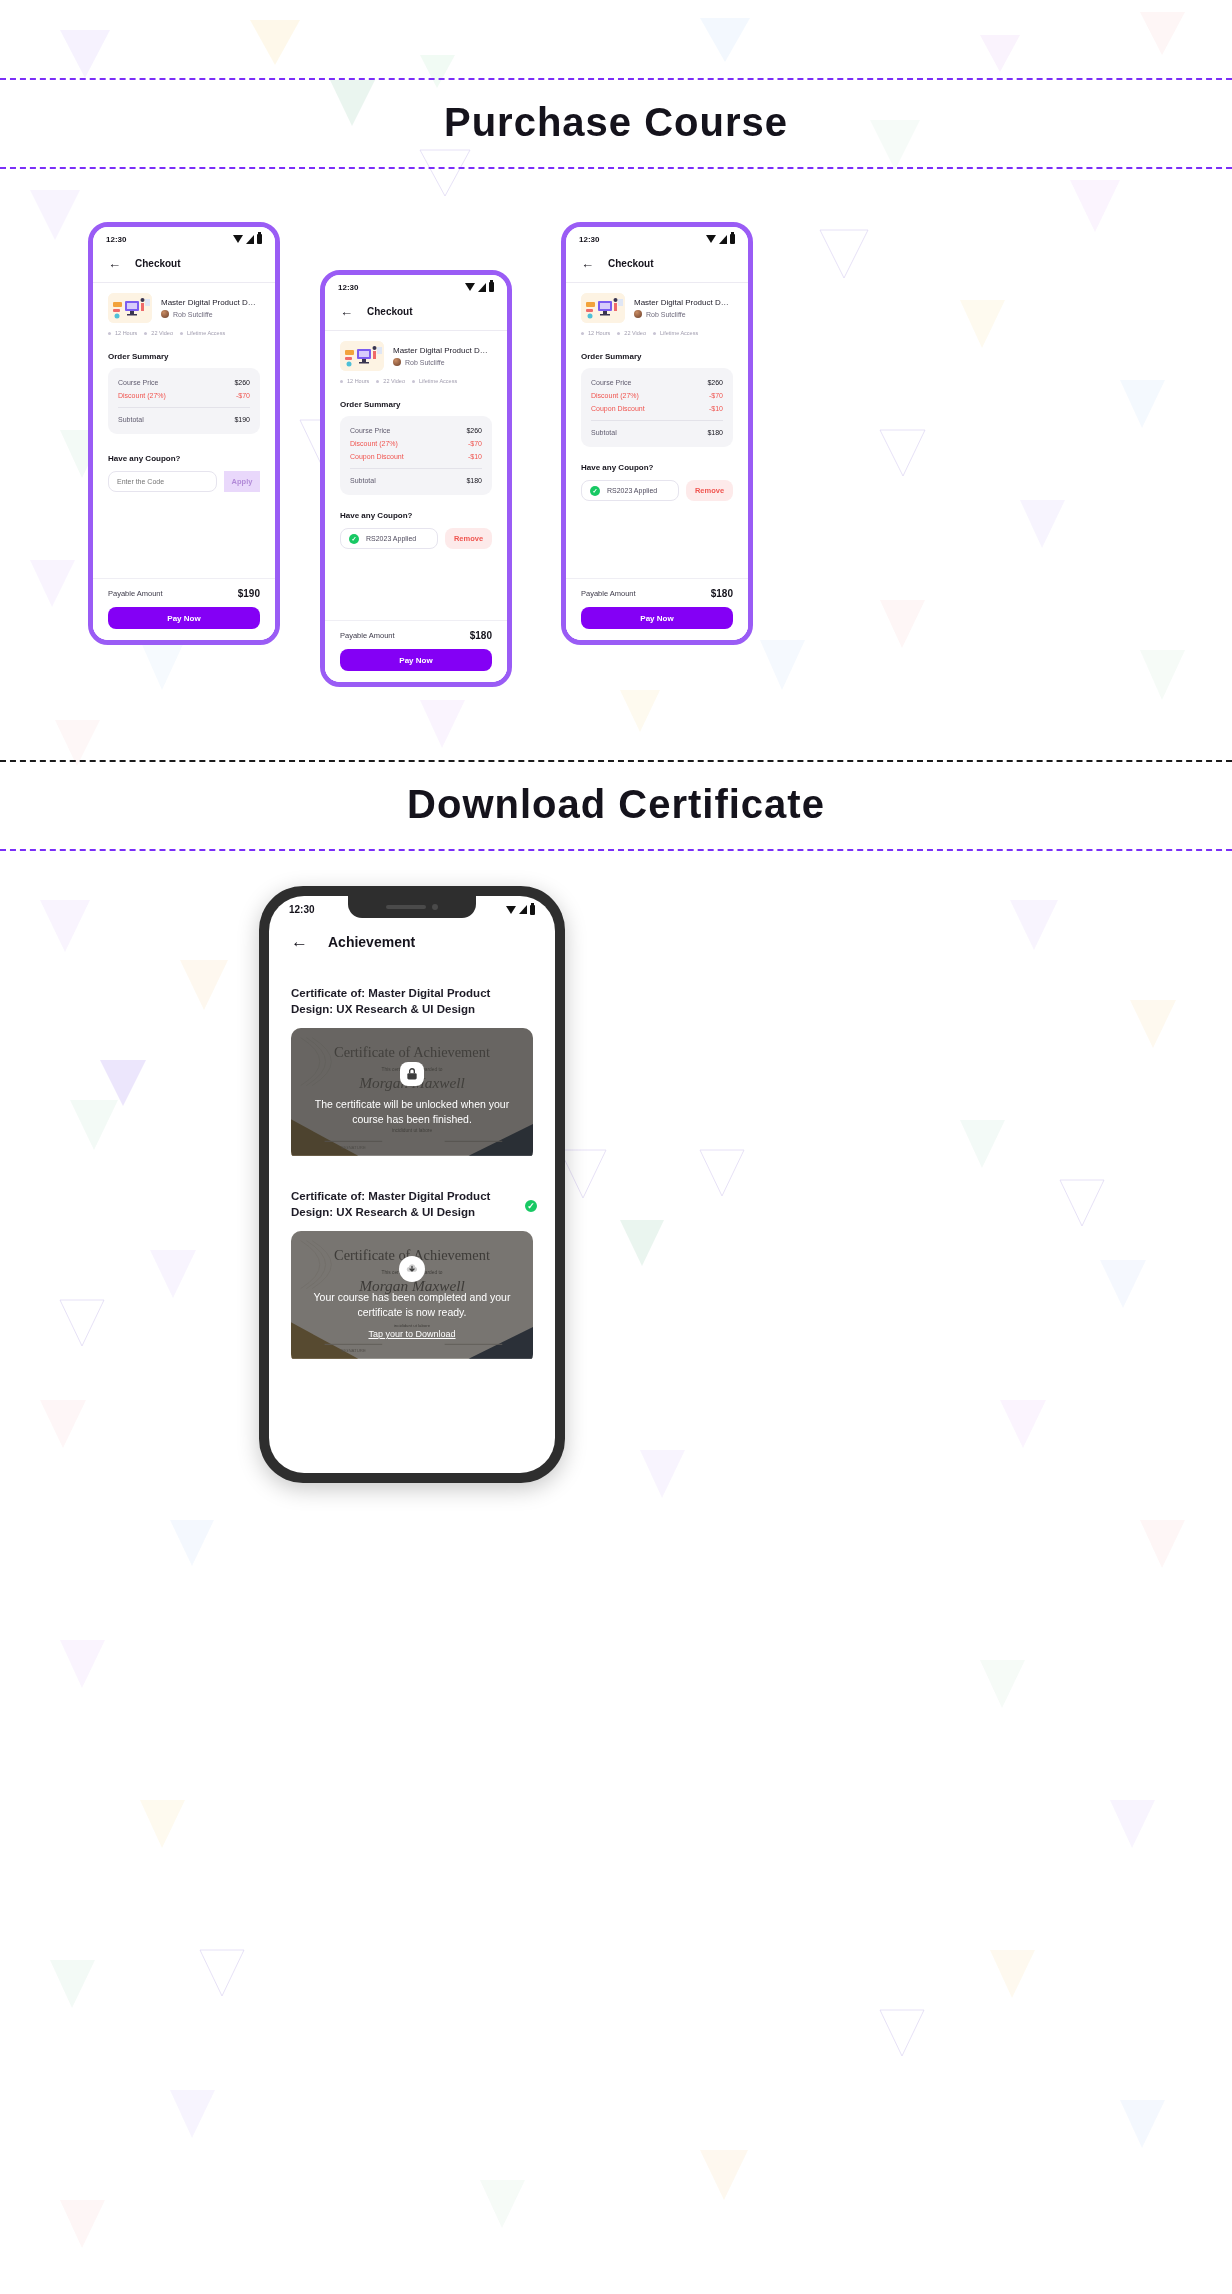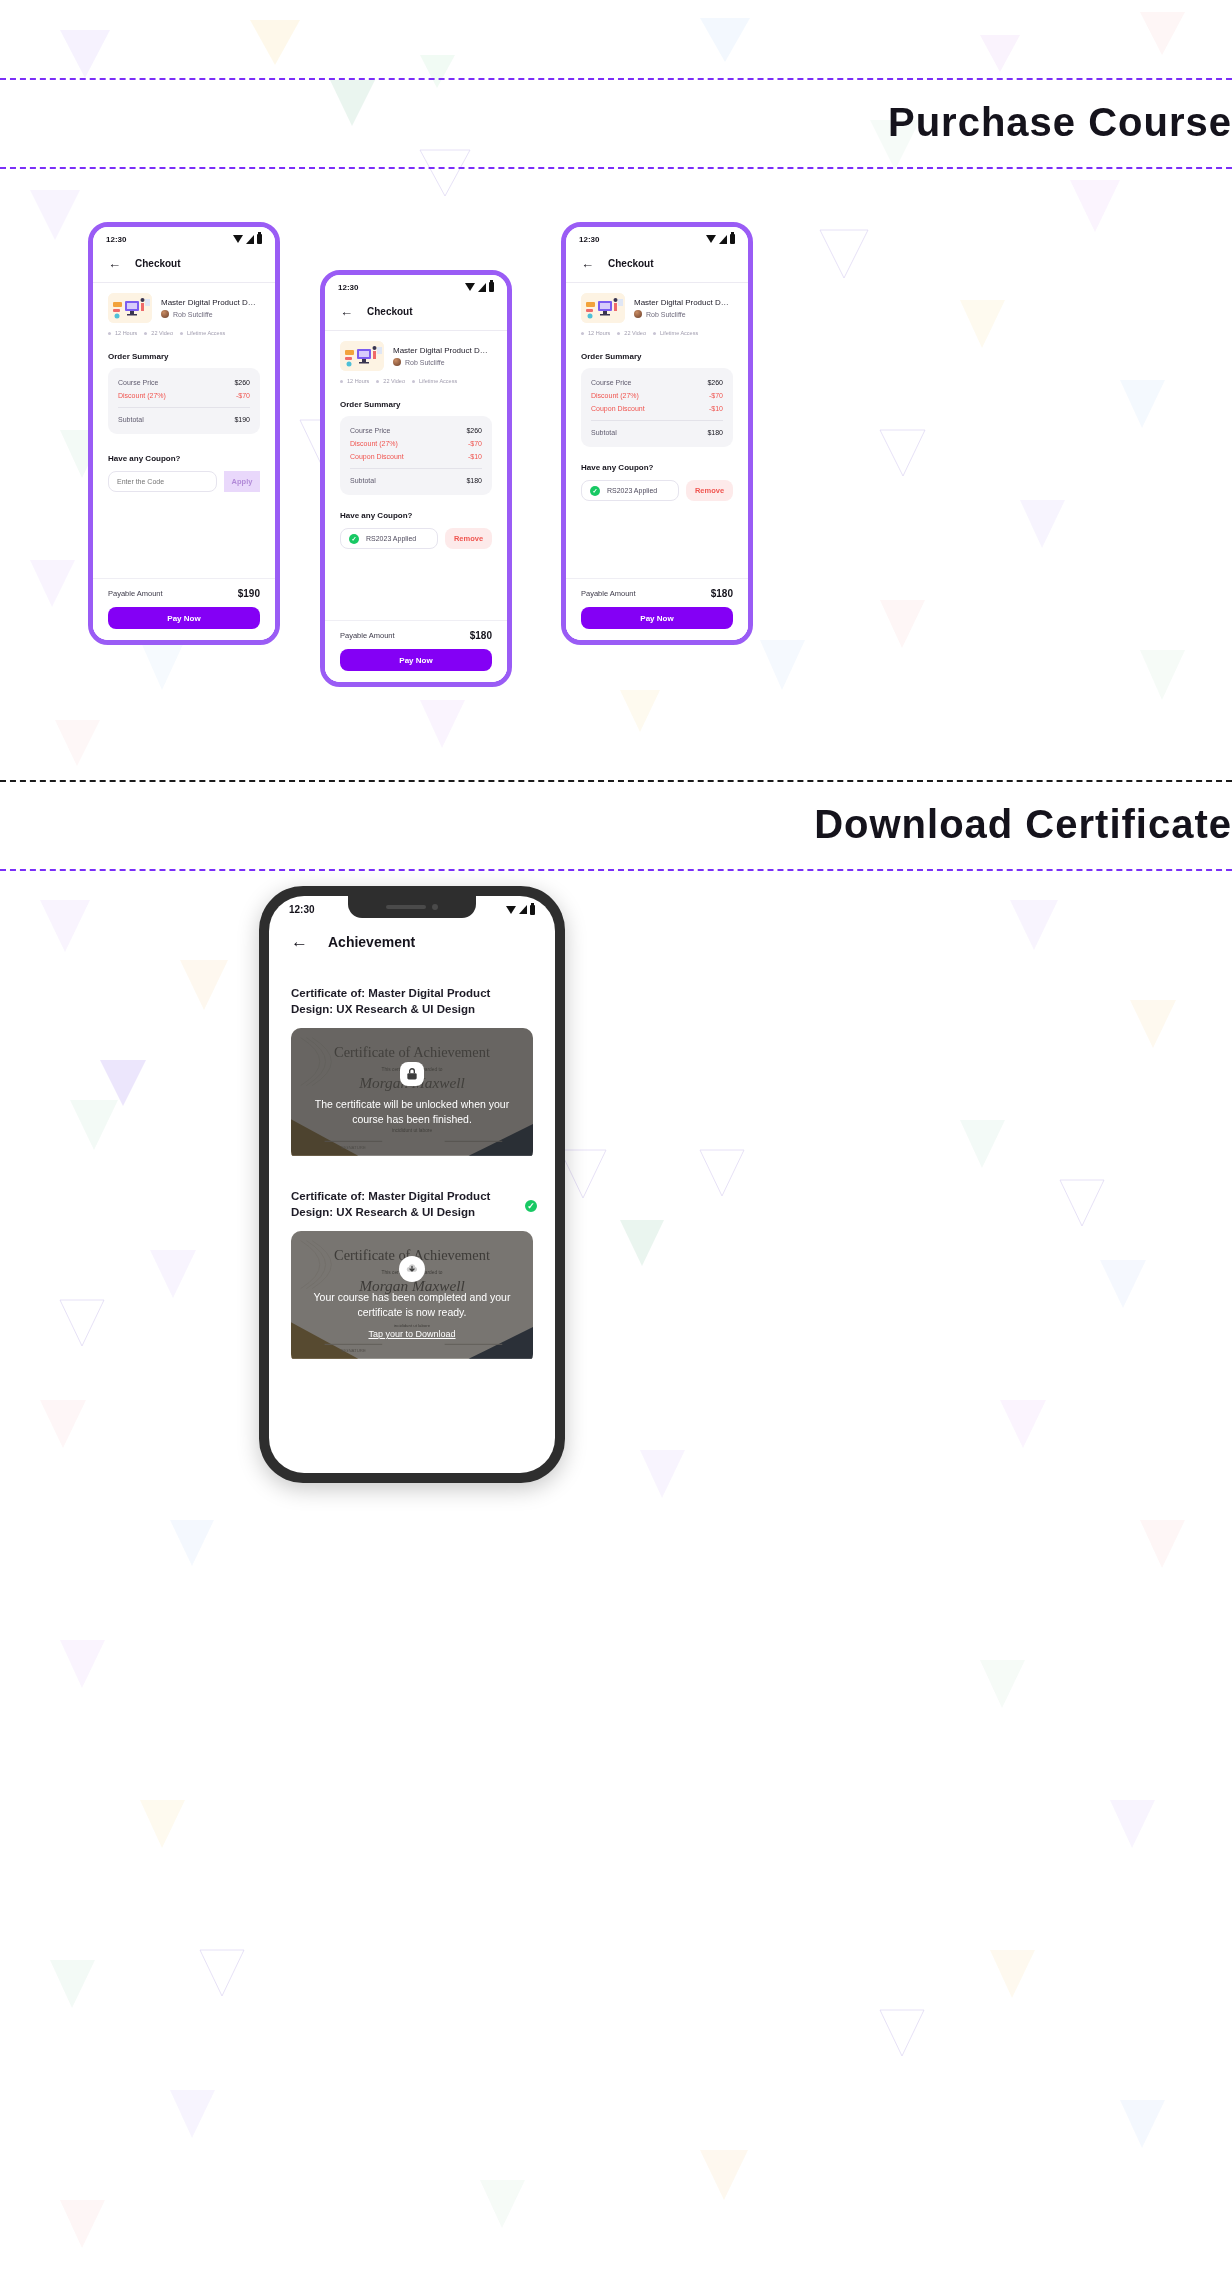--- a/index.html
+++ b/index.html
@@ -18,21 +18,21 @@
 
   
   .banner { position: absolute; left: 0; width: 1232px; z-index: 3; }
   .dash-line {
     border-top: 2px dashed #7b2ff7;
     width: 100%;
     height: 0;
   }
   .dash-line.black { border-top: 2px dashed #1a1a1a; }
   .banner-title {
-    text-align: right;
+    text-align: center;
     font-weight: bold;
     color: #15131c;
     letter-spacing: 1px;
   }
 
   
   .phone {
     position: absolute;
     border: 5px solid #9a5cf5;
     border-radius: 20px;
@@ -572,21 +572,21 @@
     <div class="bottom-bar" style="padding:9px 15px 11px 15px;">
       <div class="payable-row">
         <span class="payable-label" style="font-size:7.5px;">Payable Amount</span>
         <span class="payable-value" style="font-size:10px;">$180</span>
       </div>
       <button class="pay-btn" style="margin-top:8px;height:22px;font-size:8px;">Pay Now</button>
     </div>
   </div>
 </div>
 
-<div class="banner" style="top:780px;">
+<div class="banner" style="top:760px;">
   <div class="dash-line black"></div>
   <div class="banner-title" style="font-size:40px;padding:20px 0 22px 0;">Download Certificate</div>
   <div class="dash-line"></div>
 </div>
 
 <div id="iphone">
   <div class="inner">
     <div class="notch">
       <span class="speaker"></span>
       <span class="cam"></span>

